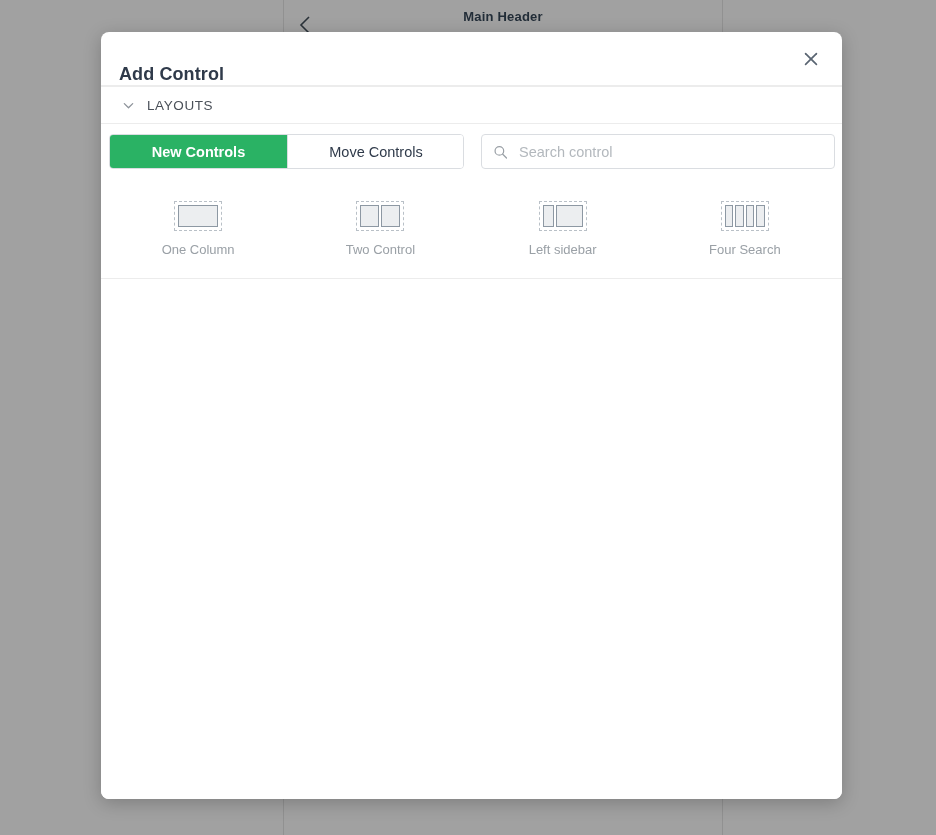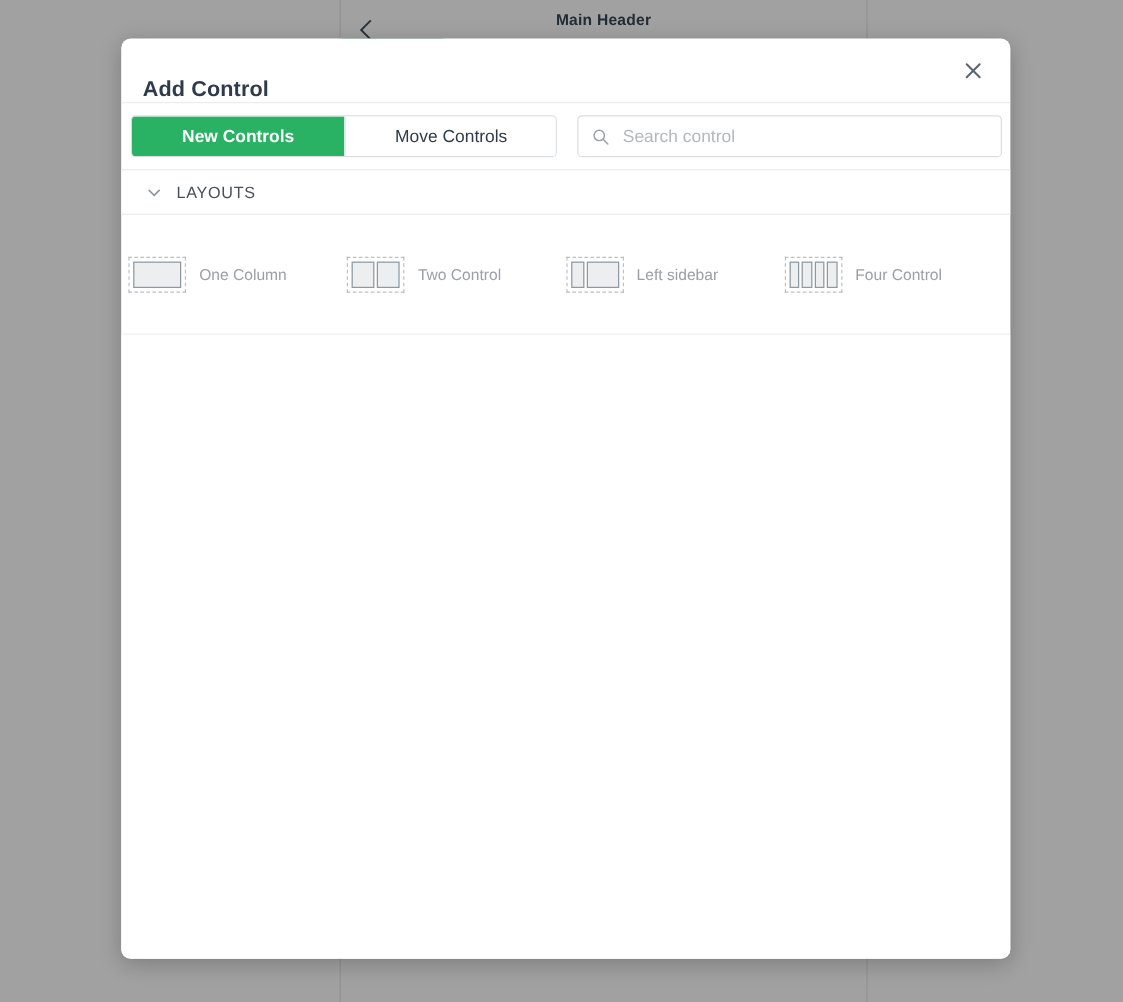--- a/index.html
+++ b/index.html
@@ -203,21 +203,21 @@
   #layouts-row {
     flex: 0 0 100px;
     display: flex;
     align-items: center;
     padding: 0 6px;
     border-bottom: 1px solid #ececec;
   }
   .layout-item {
     flex: 1 1 0;
     display: flex;
-    flex-direction: row;
+    flex-direction: column;
     align-items: center;
     gap: 11px;
     cursor: pointer;
     user-select: none;
   }
   .layout-glyph {
     width: 48px; height: 30px;
     border: 1px dashed #b9c0c7;
     padding: 3px;
     display: flex;
@@ -265,46 +265,46 @@
   <div id="dialog-header">
     <span id="dialog-title">Add Control</span>
     <button id="close-button" aria-label="Close">
       <svg viewBox="0 0 20 20" width="18" height="18" fill="none" stroke="currentColor" stroke-width="1.9" stroke-linecap="round">
         <line x1="4" y1="4" x2="16" y2="16"></line>
         <line x1="16" y1="4" x2="4" y2="16"></line>
       </svg>
     </button>
   </div>
 
-  <div id="dialog-toolbar">
-    <div id="segmented-tabs">
-      <button class="tab-button active">New Controls</button>
-      <button class="tab-button">Move Controls</button>
-    </div>
-
-    <div id="search-wrapper">
-      <span id="search-icon">
-        <svg viewBox="0 0 16 16" width="15" height="15" fill="none" stroke="currentColor" stroke-width="1.3">
-          <circle cx="6.8" cy="6.8" r="4.6"></circle>
-          <line x1="10.4" y1="10.4" x2="14.4" y2="14.4" stroke-linecap="round"></line>
-        </svg>
-      </span>
-      <input id="search-input" type="text" placeholder="Search control" style="">
-    </div>
-  </div>
-
   <div id="layouts-section-header">
     <span id="layouts-chevron">
       <svg viewBox="0 0 14 14" width="13" height="13" fill="none" stroke="currentColor" stroke-width="1.4" stroke-linecap="round" stroke-linejoin="round">
         <polyline points="2.5,5 7,9.5 11.5,5"></polyline>
       </svg>
     </span>
     <span id="layouts-section-title">LAYOUTS</span>
   </div>
 
+  <div id="dialog-toolbar">
+    <div id="segmented-tabs">
+      <button class="tab-button active">New Controls</button>
+      <button class="tab-button">Move Controls</button>
+    </div>
+
+    <div id="search-wrapper">
+      <span id="search-icon">
+        <svg viewBox="0 0 16 16" width="15" height="15" fill="none" stroke="currentColor" stroke-width="1.3">
+          <circle cx="6.8" cy="6.8" r="4.6"></circle>
+          <line x1="10.4" y1="10.4" x2="14.4" y2="14.4" stroke-linecap="round"></line>
+        </svg>
+      </span>
+      <input id="search-input" type="text" placeholder="Search control" style="">
+    </div>
+  </div>
+
   <div id="layouts-row">
 
     <div class="layout-item">
       <span class="layout-glyph">
         <span class="cell" style="flex:1"></span>
       </span>
       <span class="layout-label">One Column</span>
     </div>
 
     <div class="layout-item">
@@ -325,20 +325,20 @@
 
 
 
     <div class="layout-item">
       <span class="layout-glyph">
         <span class="cell" style="flex:1"></span>
           <span class="cell" style="flex:1"></span>
           <span class="cell" style="flex:1"></span>
           <span class="cell" style="flex:1"></span>
       </span>
-      <span class="layout-label">Four Control</span>
+      <span class="layout-label">Four Search</span>
     </div>
 
   </div>
 
   <div id="dialog-body"></div>
 
 </div>
 
 </body></html>

